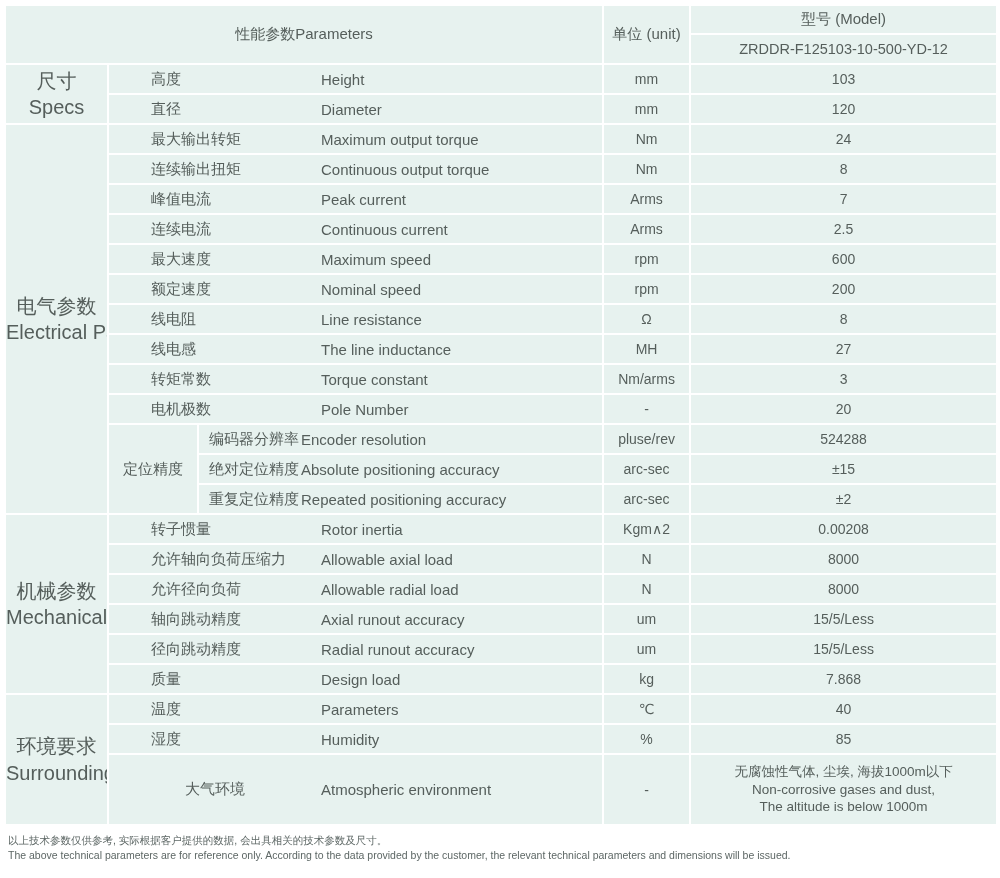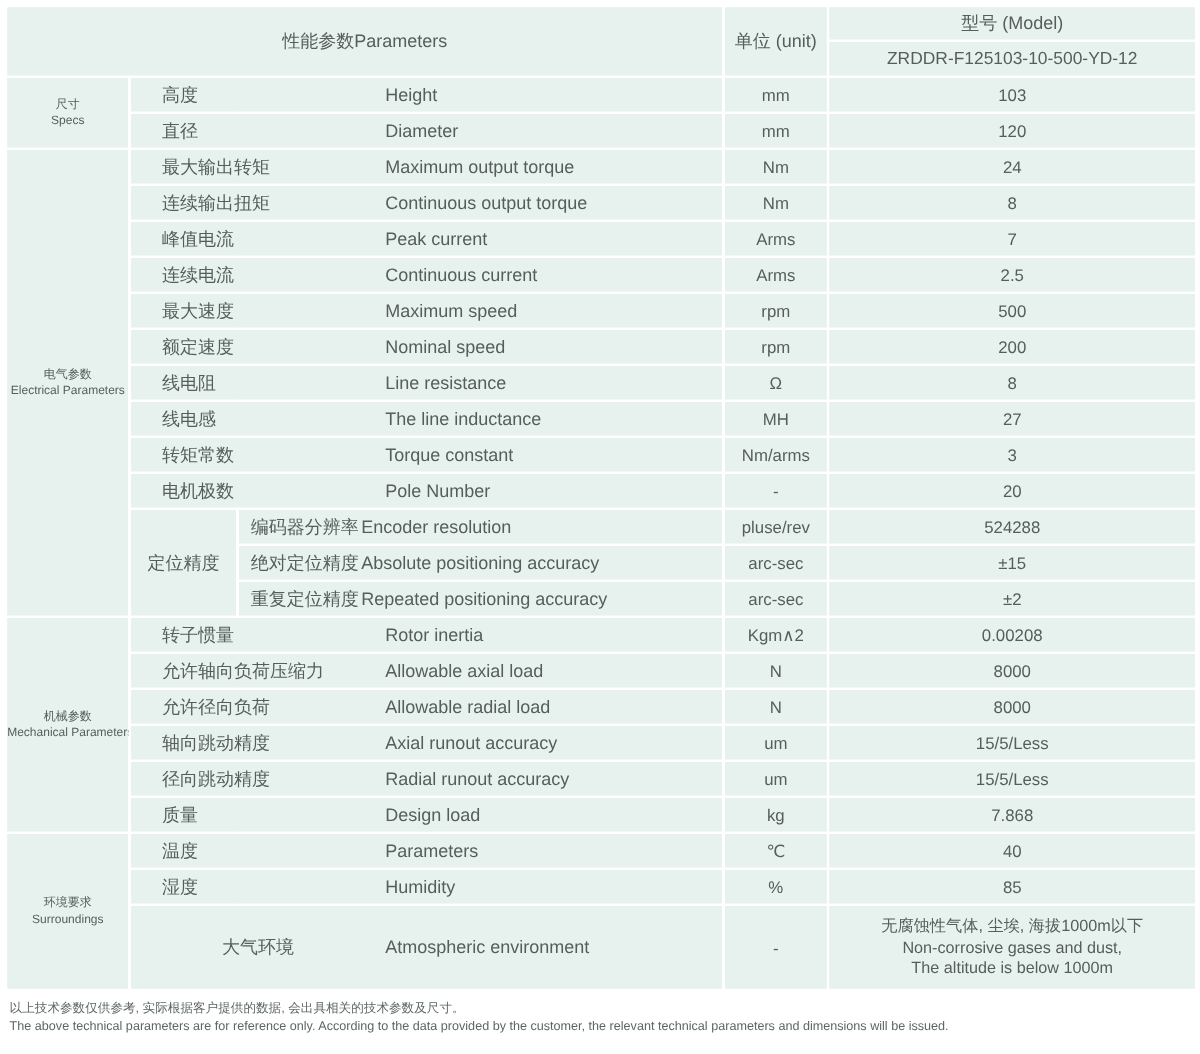--- a/index.html
+++ b/index.html
@@ -25,26 +25,26 @@
   tr.hrow2 { height:30px; }
   tr.body-row { height:30px; }
   tr.body-row.tall { height:71px; }
   td.hdr {
     background:#c1e3d9;
     text-align:center;
     font-size:15px;
     color:#49534f;
   }
   td.model-val { background:#c1e3d9; text-align:center; font-size:14.5px; color:#49534f; }
-  td.group { text-align:center; font-size:10px; line-height:1.32; white-space:normal; }
+  td.group { text-align:center; font-size:20px; line-height:1.32; white-space:normal; }
   td.subgroup { text-align:center; font-size:15px; }
   td.name { font-size:15px; }
   td.name .cn {
     display:inline-block; box-sizing:border-box;
-    width:212px; padding-left:26px; vertical-align:middle;
+    width:212px; padding-left:42px; vertical-align:middle;
   }
   td.name.sub .cn { width:102px; padding-left:8px;text-align:center; }
   td.name.centercn .cn { padding-left:0; text-align:center; }
   td.name .en { display:inline-block; vertical-align:middle;text-align:center; }
   td.unit { text-align:center; font-size:14px; }
   td.value { text-align:center; font-size:14px; }
   td.value.multiline { font-size:13.5px; line-height:1.3;margin-left:40px; }
   .footer { margin:7px 0 0 4px; font-size:10.5px; color:#5d6765; line-height:1.42; }
   .footer div { white-space:nowrap; }
 </style>
@@ -104,21 +104,21 @@
           <td class="value">7</td>
         </tr>
         <tr class="body-row">
           <td class="name" colspan="2"><span class="cn">连续电流</span><span class="en">Continuous current</span></td>
           <td class="unit">Arms</td>
           <td class="value">2.5</td>
         </tr>
         <tr class="body-row">
           <td class="name" colspan="2"><span class="cn">最大速度</span><span class="en">Maximum speed</span></td>
           <td class="unit">rpm</td>
-          <td class="value">500</td>
+          <td class="value">600</td>
         </tr>
         <tr class="body-row">
           <td class="name" colspan="2"><span class="cn">额定速度</span><span class="en">Nominal speed</span></td>
           <td class="unit">rpm</td>
           <td class="value">200</td>
         </tr>
         <tr class="body-row">
           <td class="name" colspan="2"><span class="cn">线电阻</span><span class="en">Line resistance</span></td>
           <td class="unit">Ω</td>
           <td class="value">8</td>

